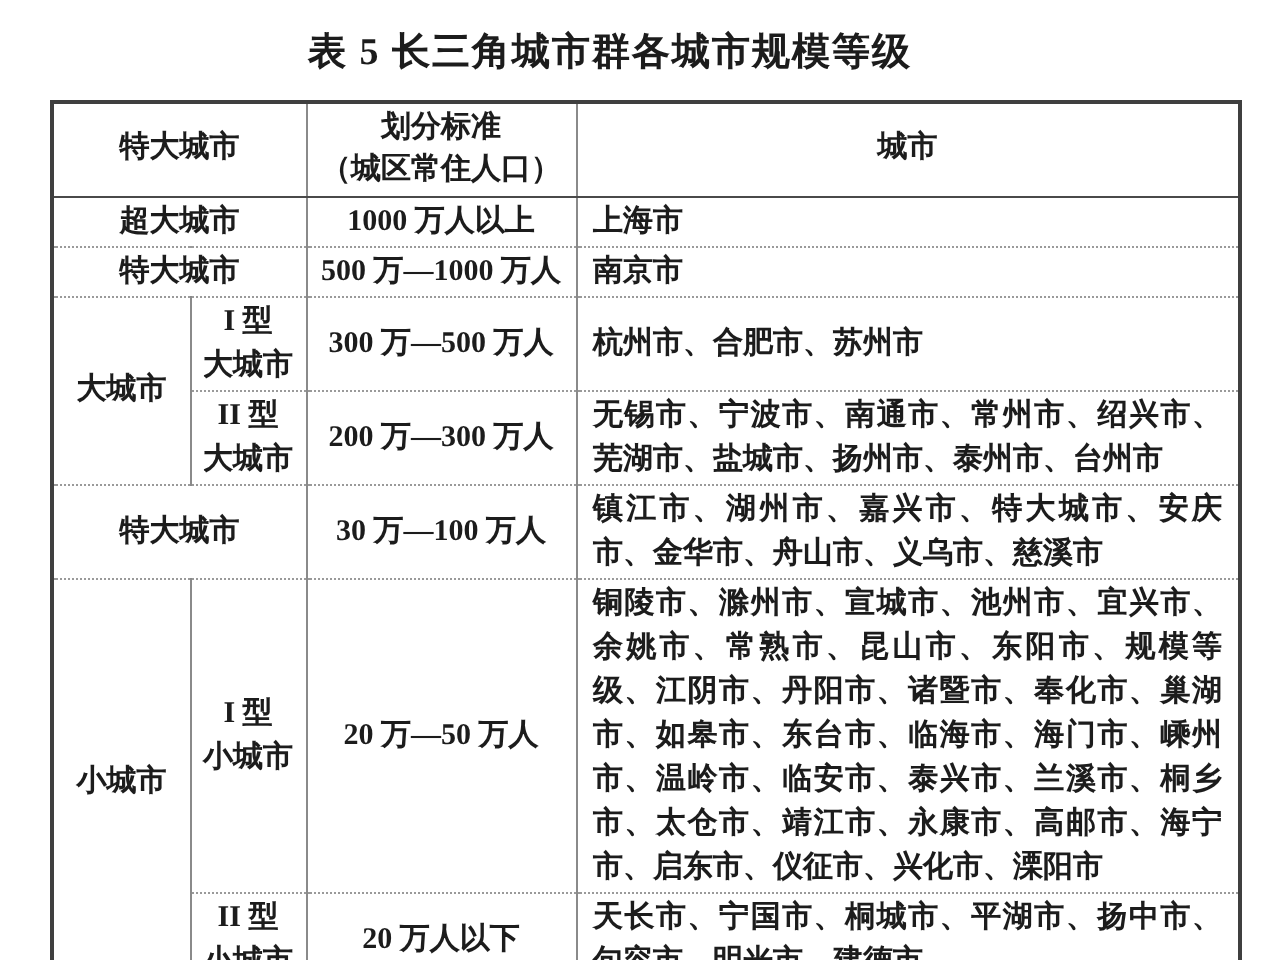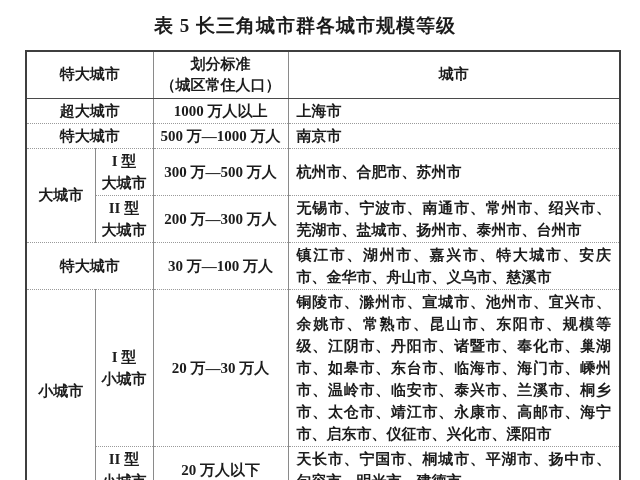--- a/index.html
+++ b/index.html
@@ -122,21 +122,21 @@
       <td>30 万—100 万人</td>
       <td class="cities">镇江市、湖州市、嘉兴市、特大城市、安庆市、金华市、舟山市、义乌市、慈溪市</td>
     </tr>
 
     <tr class="r-big">
       <td rowspan="2">小城市</td>
       <td>
         <div>I 型</div>
         <div>小城市</div>
       </td>
-      <td>20 万—30 万人</td>
+      <td>20 万—50 万人</td>
       <td class="cities">铜陵市、滁州市、宣城市、池州市、宜兴市、余姚市、常熟市、昆山市、东阳市、规模等级、江阴市、丹阳市、诸暨市、奉化市、巢湖市、如皋市、东台市、临海市、海门市、嵊州市、温岭市、临安市、泰兴市、兰溪市、桐乡市、太仓市、靖江市、永康市、高邮市、海宁市、启东市、仪征市、兴化市、溧阳市</td>
     </tr>
 
     <tr class="r-two">
       <td>
         <div>II 型</div>
         <div>小城市</div>
       </td>
       <td>20 万人以下</td>
       <td class="cities">天长市、宁国市、桐城市、平湖市、扬中市、句容市、明光市、建德市</td>

